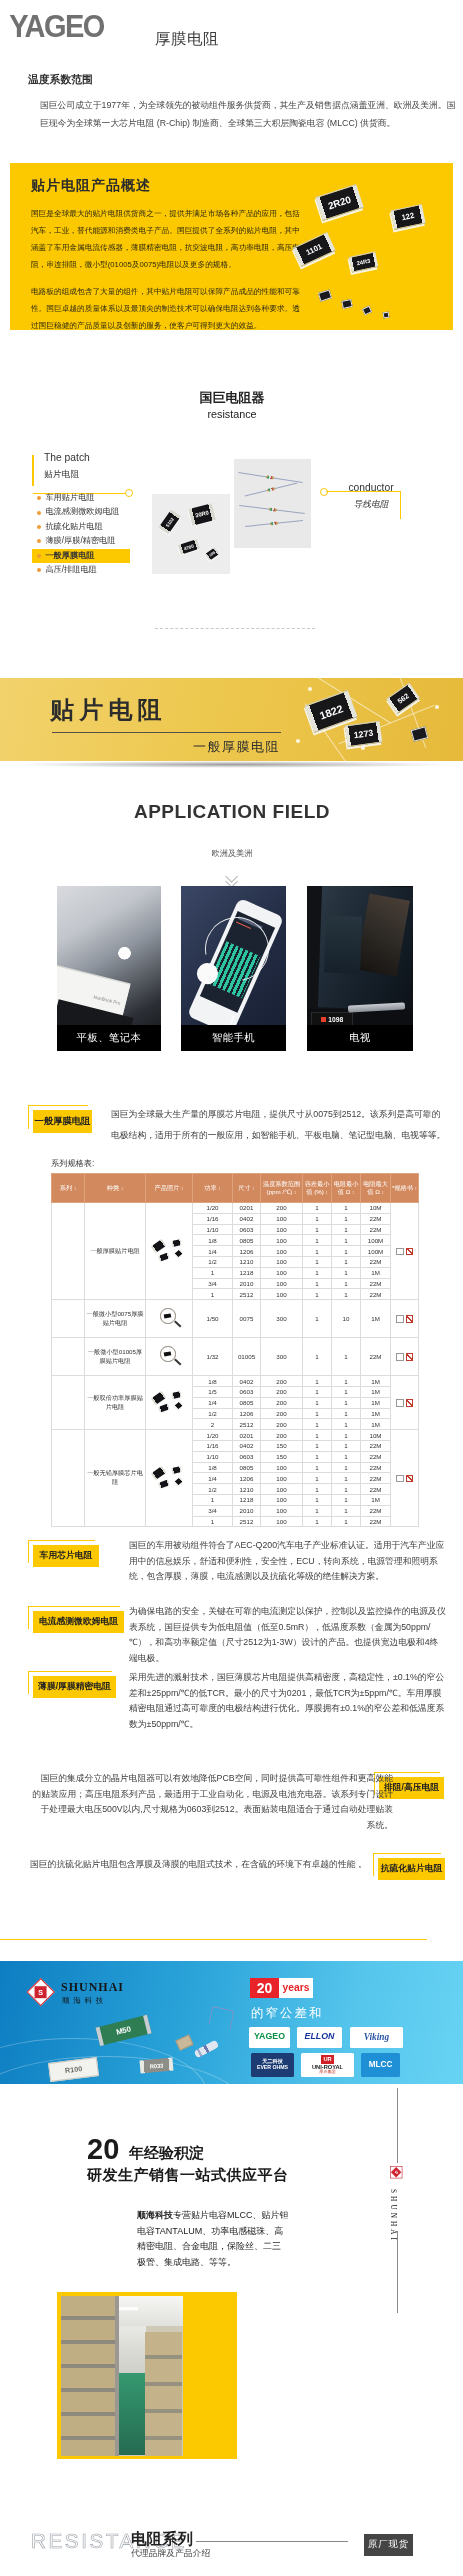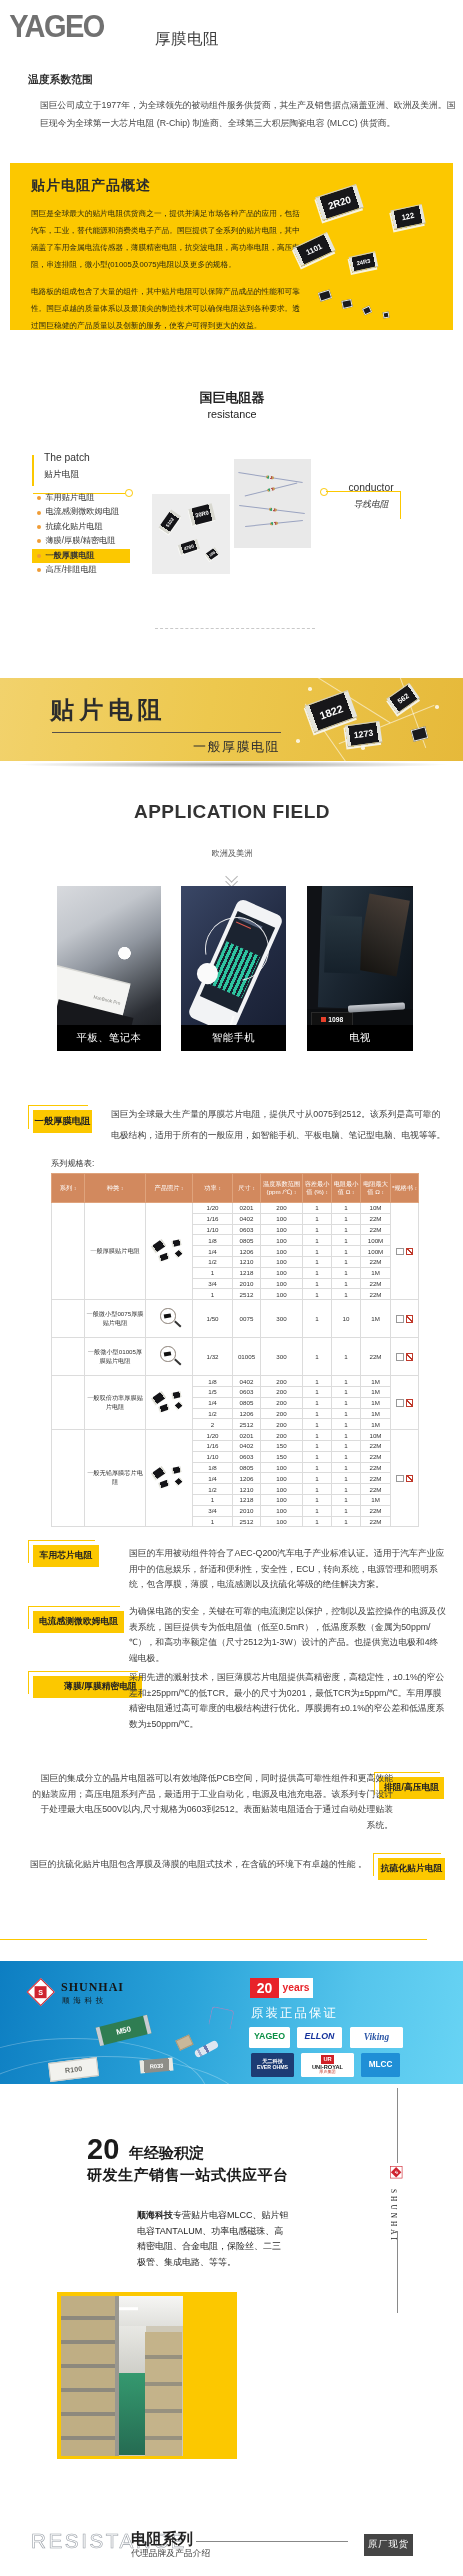--- a/index.html
+++ b/index.html
@@ -528,43 +528,43 @@
           <td>100</td>
           <td>1</td>
           <td>1</td>
           <td>22M</td>
         </tr>
       </tbody>
     </table>
 
   <div id="features">
       <div class="tagL" style="left: 33px; top: 1545px; width: 66px; height: 21.6px;">车用芯片电阻</div>
-      <div class="abs g-body" style="left: 129px; top: 1538px; width: 318px; text-align: left; margin-top: 8px;">国巨的车用被动组件符合了AEC-Q200汽车电子产业标准认证。适用于汽车产业应用中的信息娱乐，舒适和便利性，安全性，ECU，转向系统，电源管理和照明系统，包含厚膜，薄膜，电流感测以及抗硫化等级的绝佳解决方案。</div>
+      <div class="abs g-body" style="left: 129px; top: 1538px; width: 318px; text-align: left;">国巨的车用被动组件符合了AEC-Q200汽车电子产业标准认证。适用于汽车产业应用中的信息娱乐，舒适和便利性，安全性，ECU，转向系统，电源管理和照明系统，包含厚膜，薄膜，电流感测以及抗硫化等级的绝佳解决方案。</div>
       <div class="tagL" style="left: 33px; top: 1611px; width: 91px; height: 21.6px;">电流感测微欧姆电阻</div>
       <div class="abs g-body" style="left: 129px; top: 1604px; width: 318px; text-align: left;">为确保电路的安全，关键在可靠的电流测定以保护，控制以及监控操作的电源及仪表系统，国巨提供专为低电阻值（低至0.5mR），低温度系数（金属为50ppm/℃），和高功率额定值（尺寸2512为1-3W）设计的产品。也提供宽边电极和4终端电极。</div>
-      <div class="tagL" style="left: 33px; top: 1676px; width: 83px; height: 21.6px; padding-left: 26px;">薄膜/厚膜精密电阻</div>
+      <div class="tagL" style="left: 33px; top: 1676px; width: 83px; height: 21.6px;">薄膜/厚膜精密电阻</div>
       <div class="abs g-body" style="left: 129px; top: 1670px; width: 318px; text-align: left;">采用先进的溅射技术，国巨薄膜芯片电阻提供高精密度，高稳定性，±0.1%的窄公差和±25ppm/℃的低TCR。最小的尺寸为0201，最低TCR为±5ppm/℃。车用厚膜精密电阻通过高可靠度的电极结构进行优化。厚膜拥有±0.1%的窄公差和低温度系数为±50ppm/℃。</div>
       <div class="tagL" style="left: 379px; top: 1777px; width: 65px; height: 21.6px;">排阻/高压电阻</div>
       <div class="abs g-body" style="left: 32px; top: 1771px; width: 361px; text-align: right;">国巨的集成分立的晶片电阻器可以有效地降低PCB空间，同时提供高可靠性组件和更高效能的贴装应用；高压电阻系列产品，最适用于工业自动化，电源及电池充电器。该系列专门设计于处理最大电压500V以内,尺寸规格为0603到2512。表面贴装电阻适合于通过自动处理贴装系统。</div>
       <div class="tagL" style="left: 378px; top: 1858px; width: 67px; height: 21.6px;">抗硫化贴片电阻</div>
       <div class="abs g-body" style="left: 30px; top: 1857px; width: 357px; text-align: left;">国巨的抗硫化贴片电阻包含厚膜及薄膜的电阻式技术，在含硫的环境下有卓越的性能 。</div>
     </div>
 
   <div class="abs yline"></div>
   <div class="abs bluebanner">
     <div class="wave" style="left:-62px;top:77px;width:268px;height:113px;"></div>
     <div class="wave" style="left:-41px;top:95px;width:289px;height:113px;"></div>
     <div class="sh-dia" style="left:31px;top:20.6px;">
         <i>S</i>
       </div>
     <div class="sh-en" style="left:61px;top:18.5px;">SHUNHAI</div>
     <div class="sh-cn" style="left:62px;top:35px;">顺海科技</div>
     <div class="b20">20</div>
     <div class="byears">years</div>
-    <div class="tagline">原装正品保证</div>
+    <div class="tagline">的窄公差和</div>
     <div class="pr" style="left:97px;top:60px;width:45px;height:18.5px;background:#2f7d52;border-left:4.1px solid #c9ccd2;border-right:4.1px solid #c9ccd2;color:#fff;font-size:7.7px;transform:rotate(-14deg);">M50</div>
     <div class="pr" style="left:49px;top:99px;width:47px;height:16.5px;background:#f2f2ee;border:0.5px solid #c9c9c3;color:#6a6a64;font-size:7.2px;transform:rotate(-7deg);">R100</div>
     <div class="pr" style="left:140px;top:98px;width:33px;height:13.4px;background:linear-gradient(90deg,#e9e9e3 0 12%,#8e8e88 12% 88%,#e9e9e3 88%);color:#fff;font-size:5.7px;transform:rotate(-5deg);">R033</div>
     <div style="position:absolute;left:177px;top:76px;width:13.4px;height:9.3px;background:#c9b89a;border:0.5px solid #a89878;transform:rotate(-25deg);"></div>
     <div style="position:absolute;left:210px;top:47px;width:20.6px;height:17.5px;border:1.5px solid #8a90c8;border-bottom:none;border-radius:4.1px 4.1px 0 0;transform:rotate(12deg);"></div>
     <div style="position:absolute;left:194px;top:84px;width:25px;height:8.2px;border-radius:4.1px;background:linear-gradient(90deg,#dfe6f0 0 14%,#9aa8cc 14% 24%,#dfe6f0 24% 44%,#6a79b0 44% 56%,#dfe6f0 56% 100%);transform:rotate(-28deg);"></div>
     <div id="promo-logos">
         <div class="lbox" style="left: 249px; top: 66px; width: 41px; height: 20.6px; background: rgb(255, 255, 255); color: rgb(11, 143, 69); font-size: 8.8px; font-style: normal; font-family: &quot;Liberation Sans&quot;, sans-serif;">
           <span>YAGEO</span>
         </div>

